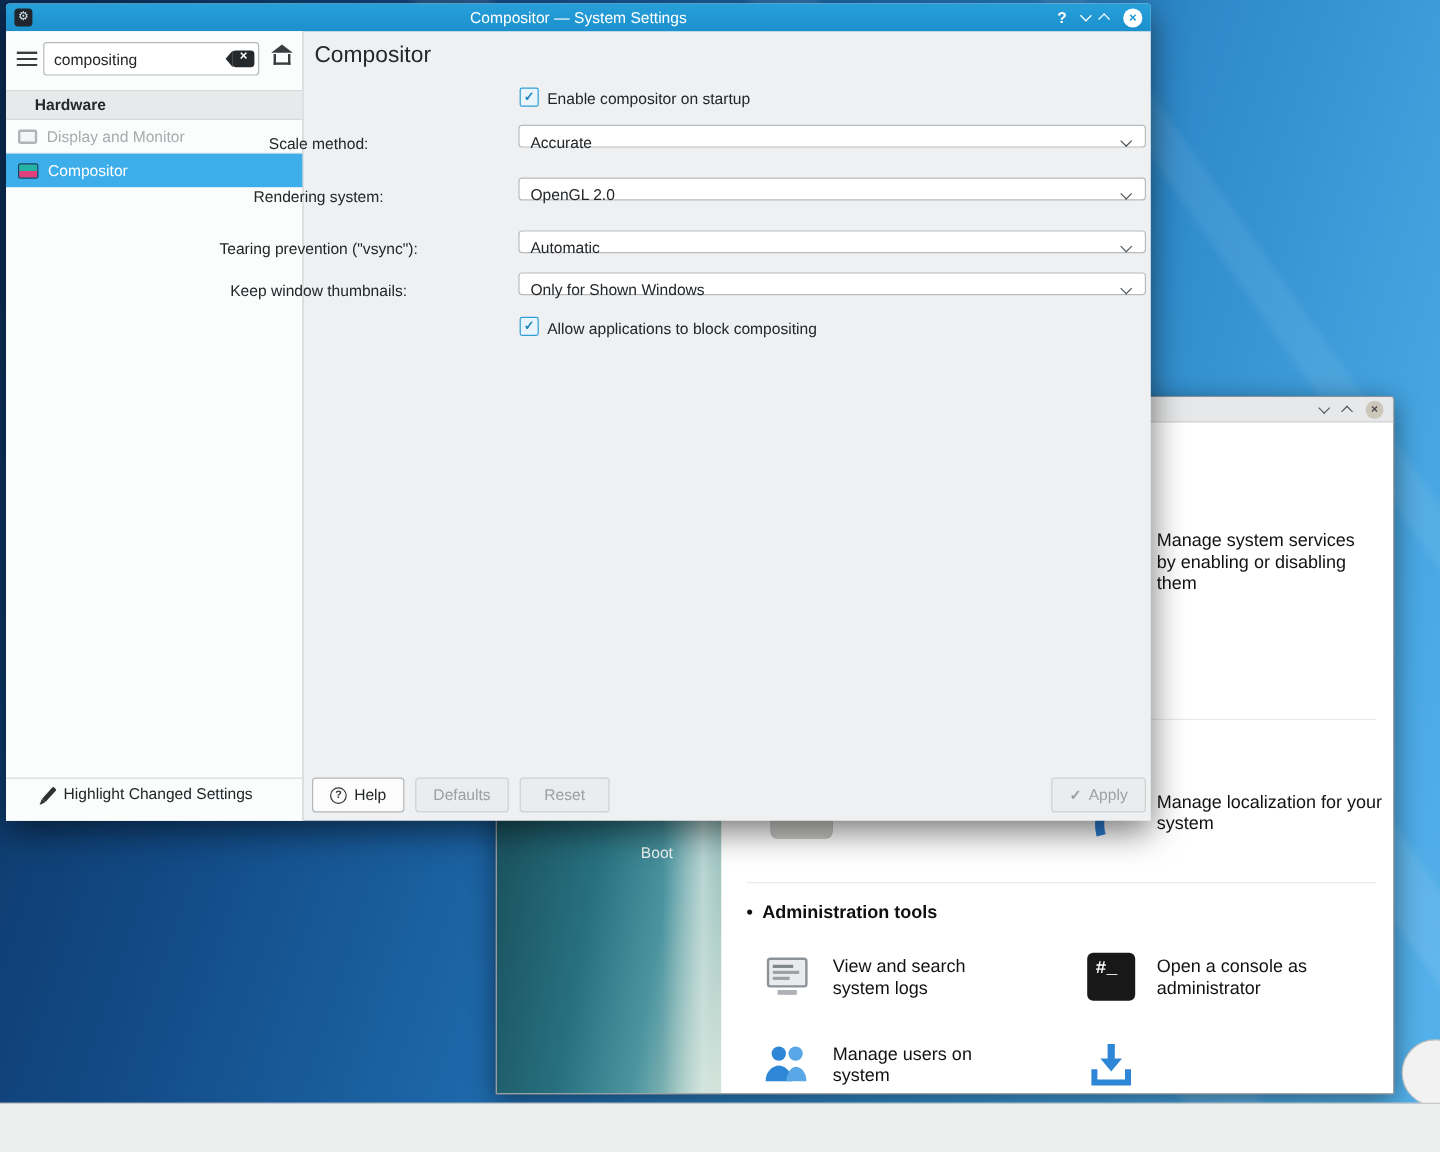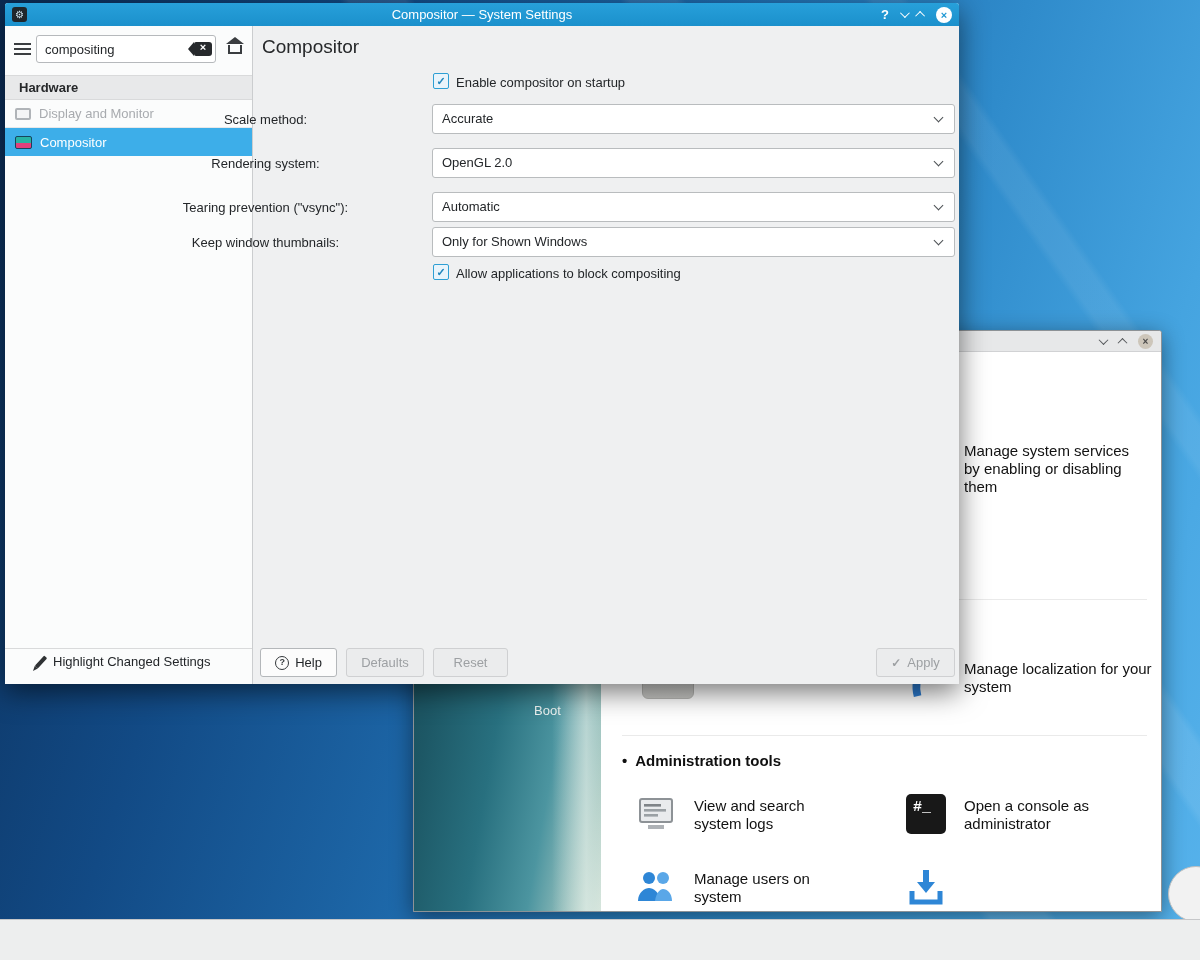--- a/index.html
+++ b/index.html
@@ -65,39 +65,39 @@
   .bs-ic { position:absolute; left:189px; top:39px; width:18px; height:14px; background:#26292c; border-radius:2px 3px 3px 2px; }
   .bs-ic::before { content:""; position:absolute; left:-6px; top:0; border-top:7px solid transparent;
     border-bottom:7px solid transparent; border-right:6px solid #26292c; }
   .bs-ic::after { content:"×"; position:absolute; left:0; right:0; top:-1px; text-align:center; color:#fff; font-size:11px; font-weight:700; }
   .home-ic { position:absolute; left:223px; top:42px; width:14px; height:9px; border:2px solid #3a3d40; border-top:none; }
   .home-ic::before { content:""; position:absolute; left:-4px; top:-8px; border-left:9px solid transparent;
     border-right:9px solid transparent; border-bottom:7px solid #3a3d40; }
 
   .side-sec { position:absolute; left:0; top:72px; width:247px; height:25px; background:#e8e9ea;
     border-top:1px solid #d9dadb; border-bottom:1px solid #d9dadb; font-weight:700; font-size:13px;
-    color:#26282a; line-height:23px; padding-left:14px; }
+    color:#26282a; line-height:23px; padding-left:24px; }
   .side-row { position:absolute; left:0; width:247px; height:28px; display:flex; align-items:center; gap:8px; padding-left:10px; }
   .side-row.dis { color:#a8abaf; border-bottom:1px solid #e7e8e9; }
   .side-row.sel { background:#3daee9; color:#fff; }
   .mon-ic { width:16px; height:12px; border:2px solid #b0b4b8; border-radius:2px; background:#f4f5f6; }
   .comp-ic { width:17px; height:13px; border-radius:2px; border:1px solid #17445c;
     background:linear-gradient(180deg,#27b3a4 0 52%,#e2407c 52% 100%); }
   .side-foot-sep { position:absolute; left:0; top:645px; width:247px; height:1px; background:#d9dadb; }
   .side-foot { position:absolute; left:34px; top:651px; display:flex; align-items:center; gap:10px; font-size:13px; color:#232629; }
   .pencil { width:4px; height:14px; background:#2f3234; transform:rotate(42deg); border-radius:1px; position:relative; }
   .pencil::after { content:""; position:absolute; left:0; bottom:-5px; border-left:2px solid transparent;
     border-right:2px solid transparent; border-top:5px solid #2f3234; }
 
   .sw-head { position:absolute; left:257px; top:33px; font-size:19px; font-weight:500; color:#26282a; }
   .cb { position:absolute; width:16px; height:16px; background:#e9f4fb; border:1px solid #2e9fd4; border-radius:2px; }
   .cbmark { display:block; font-size:11px; font-weight:700; color:#2287bd; text-align:center; line-height:14px; }
   .cbl { position:absolute; font-size:13px; color:#232629; }
   .flabel { position:absolute; left:100px; width:321px; text-align:center; font-size:13px; color:#232629; }
-  .dd { position:absolute; left:427px; width:523px; height:30px; background:#fff; border:1px solid #b9bcbe; border-radius:3px; }
+  .dd { position:absolute; left:427px; width:523px; height:19px; background:#fff; border:1px solid #b9bcbe; border-radius:3px; }
   .dd-text { position:absolute; left:9px; top:0; line-height:27px; font-size:13px; color:#232629; }
   .dd-chev { position:absolute; right:12px; top:9px; width:7px; height:7px;
     border-right:1.5px solid #4c5054; border-bottom:1.5px solid #4c5054; transform:rotate(45deg); }
 
   .btn { position:absolute; top:645px; height:29px; border-radius:3px; font-size:13px;
     display:flex; align-items:center; justify-content:center; gap:6px;
     background:#fcfcfc; border:1px solid #b4b7ba; color:#232629; }
   .btn.dis { background:#ebeced; border-color:#cfd0d2; color:#9da0a3; }
   .qicon { width:14px; height:14px; border:1.5px solid #34383b; border-radius:50%; font-size:9px;
     line-height:11px; text-align:center; color:#34383b; font-weight:700; }

